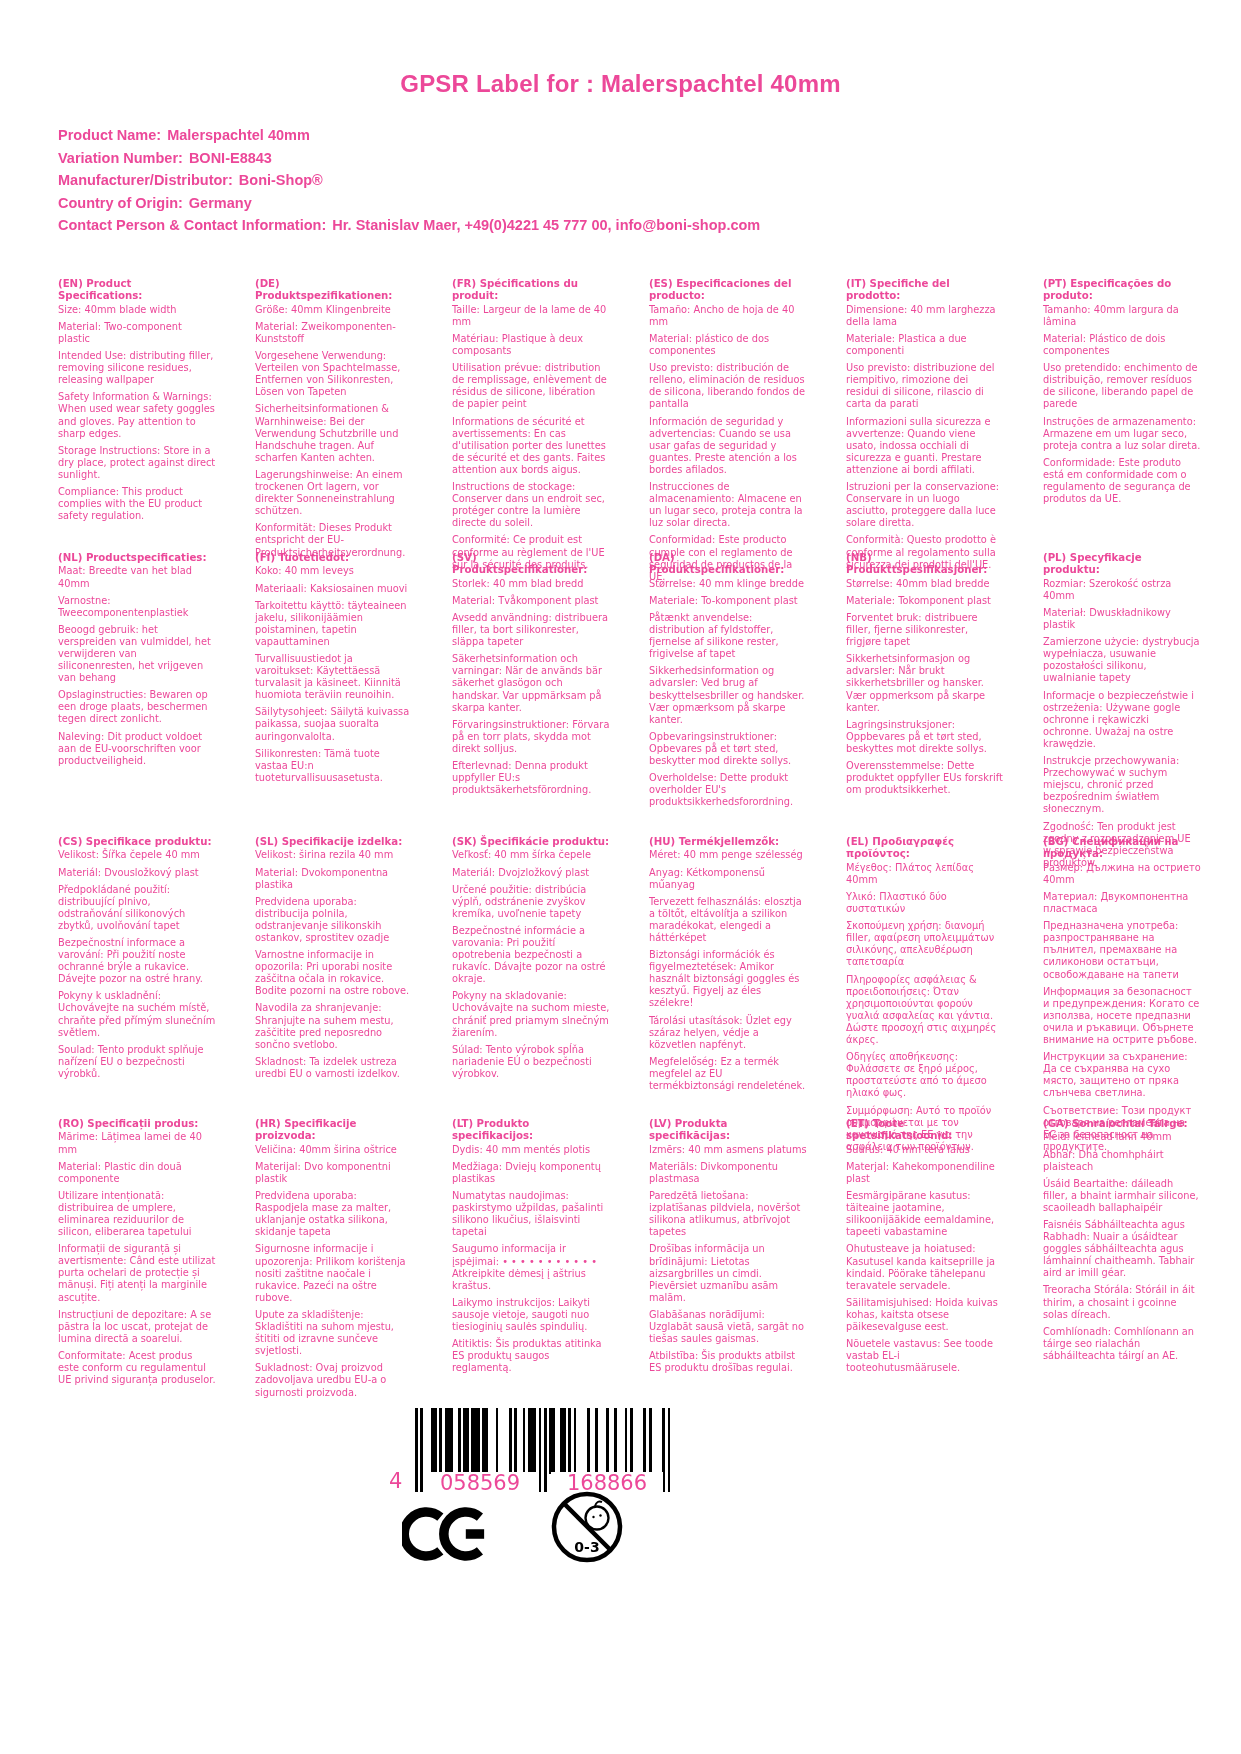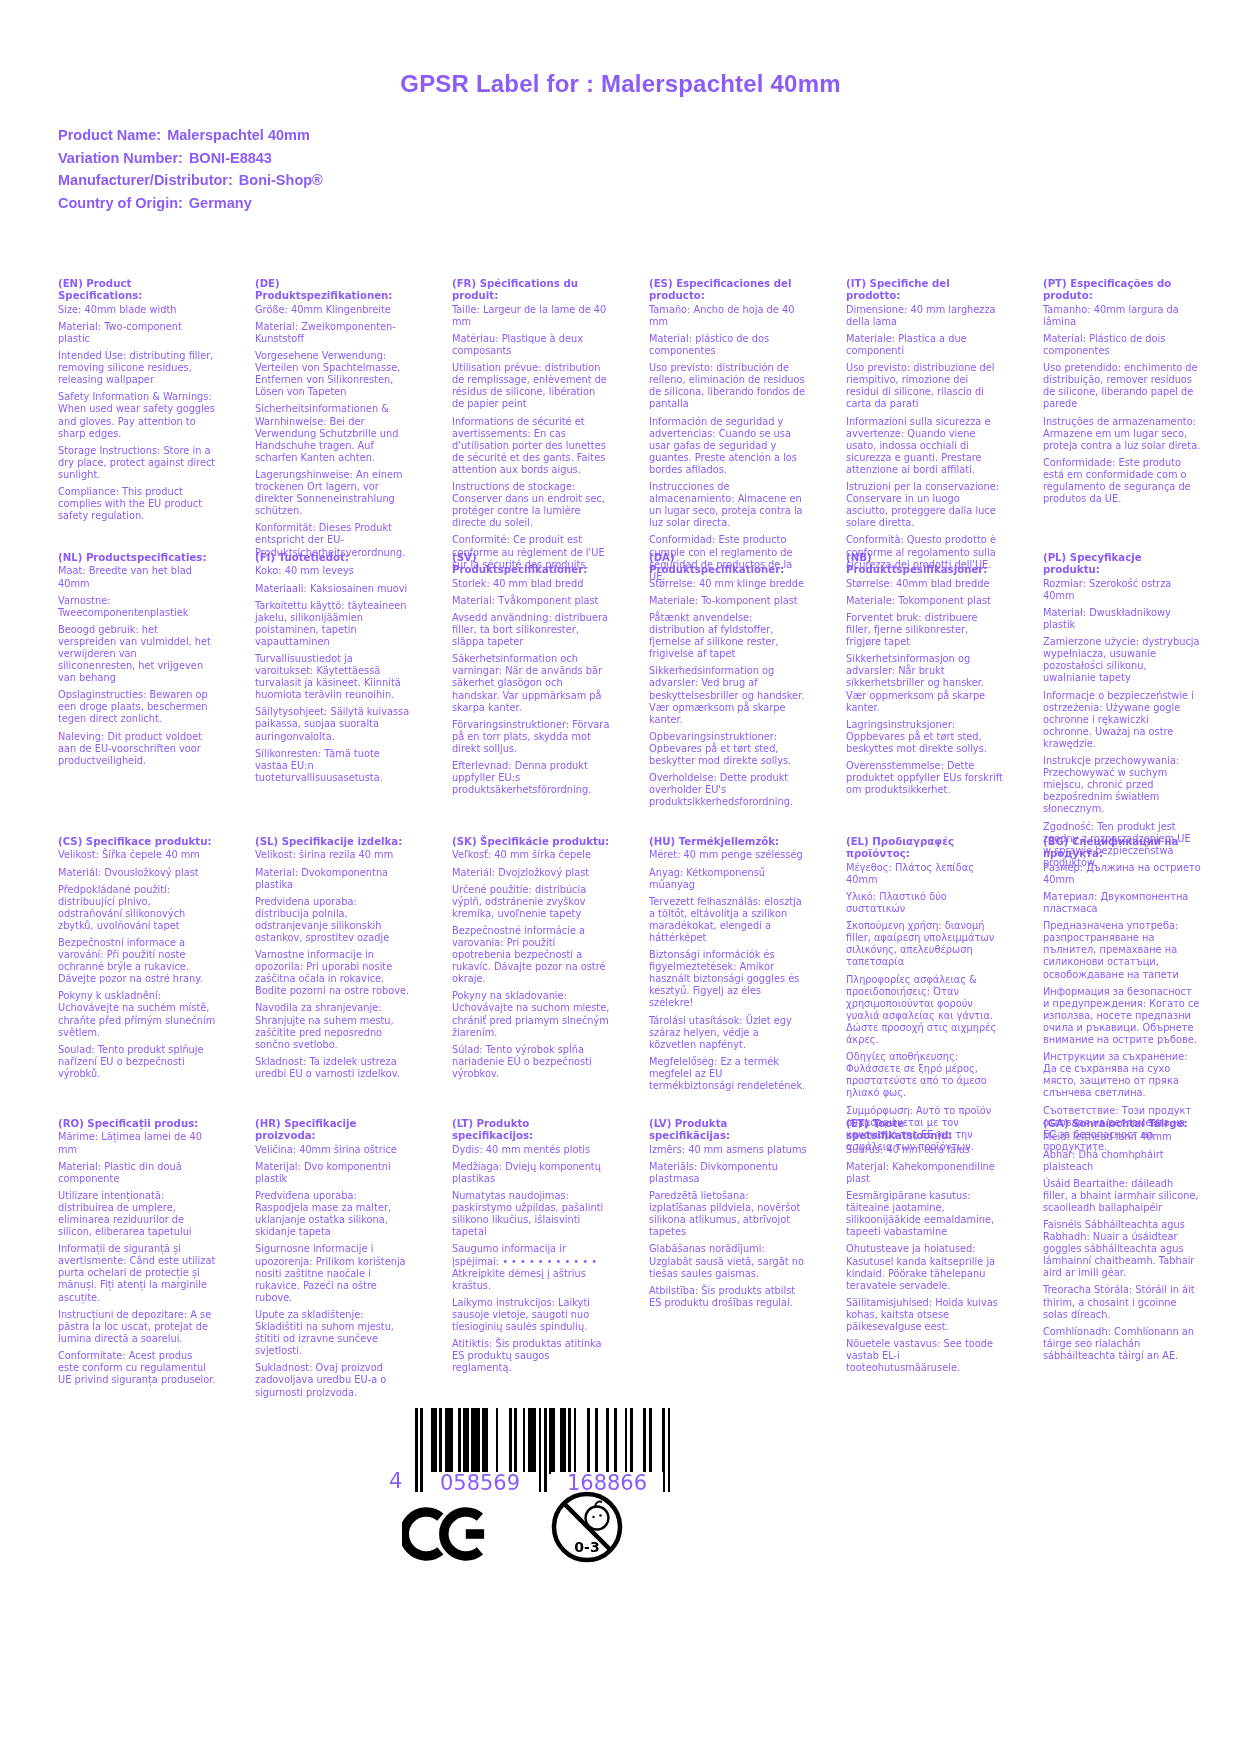--- a/index.html
+++ b/index.html
@@ -1,16 +1,16 @@
 <!DOCTYPE html>
 <html><head>
 <meta charset="utf-8">
 <style>
   html,body{margin:0;padding:0;background:#fff;}
-  .page{position:relative;width:1241px;height:1754px;background:#ffffff;color:#8b5cf6;
+  .page{position:relative;width:1241px;height:1754px;background:#ffffff;color:#ec4899;
         font-family:"DejaVu Sans",sans-serif;overflow:hidden;}
   .title{position:absolute;top:70px;left:0;width:100%;text-align:center;margin:0;
          font-family:"Liberation Sans",sans-serif;font-size:24px;font-weight:bold;letter-spacing:.2px;}
   .pinfo{position:absolute;left:58px;top:124px;font-family:"Liberation Sans",sans-serif;
          font-size:14.5px;line-height:22.5px;}
   .pinfo .row{white-space:nowrap;}
   .pinfo .lbl{font-weight:bold;}
   .pinfo .val{font-weight:bold;margin-left:6px;}
   .grid{position:absolute;left:58px;top:278px;display:grid;
         grid-template-columns:repeat(6,158px);column-gap:39px;
@@ -34,20 +34,21 @@
 
 <div class="page">
 
   <h1 class="title">GPSR Label for : Malerspachtel 40mm</h1>
 
   <div class="pinfo">
       <div class="row"><span class="lbl">Product Name:</span><span class="val">Malerspachtel 40mm</span></div>
       <div class="row"><span class="lbl">Variation Number:</span><span class="val">BONI-E8843</span></div>
       <div class="row"><span class="lbl">Manufacturer/Distributor:</span><span class="val">Boni-Shop®</span></div>
       <div class="row"><span class="lbl">Country of Origin:</span><span class="val">Germany</span></div>
+      <div class="row"><span class="lbl">Contact Person &amp; Contact Information:</span><span class="val">Hr. Stanislav Maer, +49(0)4221 45 777 00, info@boni-shop.com</span></div>
     </div>
 
   <div class="grid">
       <section class="block">
         <h3>(EN) Product Specifications:</h3>
         <p>Size: 40mm blade width</p>
         <p>Material: Two-component plastic</p>
         <p>Intended Use: distributing filler, removing silicone residues, releasing wallpaper</p>
         <p>Safety Information &amp; Warnings: When used wear safety goggles and gloves. Pay attention to sharp edges.</p>
         <p>Storage Instructions: Store in a dry place, protect against direct sunlight.</p>
@@ -229,20 +230,21 @@
         <p>Numatytas naudojimas: paskirstymo užpildas, pašalinti silikono likučius, išlaisvinti tapetai</p>
         <p>Saugumo informacija ir įspėjimai: • • • • • • • • • • • Atkreipkite dėmesį į aštrius kraštus.</p>
         <p>Laikymo instrukcijos: Laikyti sausoje vietoje, saugoti nuo tiesioginių saulės spindulių.</p>
         <p>Atitiktis: Šis produktas atitinka ES produktų saugos reglamentą.</p>
       </section>
       <section class="block">
         <h3>(LV) Produkta specifikācijas:</h3>
         <p>Izmērs: 40 mm asmens platums</p>
         <p>Materiāls: Divkomponentu plastmasa</p>
         <p>Paredzētā lietošana: izplatīšanas pildviela, novēršot silikona atlikumus, atbrīvojot tapetes</p>
+        <p>Drošības informācija un brīdinājumi: Lietotas aizsargbrilles un cimdi. Pievērsiet uzmanību asām malām.</p>
         <p>Glabāšanas norādījumi: Uzglabāt sausā vietā, sargāt no tiešas saules gaismas.</p>
         <p>Atbilstība: Šis produkts atbilst ES produktu drošības regulai.</p>
       </section>
       <section class="block">
         <h3>(ET) Toote spetsifikatsioonid:</h3>
         <p>Suurus: 40 mm tera laius</p>
         <p>Materjal: Kahekomponendiline plast</p>
         <p>Eesmärgipärane kasutus: täiteaine jaotamine, silikoonijääkide eemaldamine, tapeeti vabastamine</p>
         <p>Ohutusteave ja hoiatused: Kasutusel kanda kaitseprille ja kindaid. Pöörake tähelepanu teravatele servadele.</p>
         <p>Säilitamisjuhised: Hoida kuivas kohas, kaitsta otsese päikesevalguse eest.</p>

